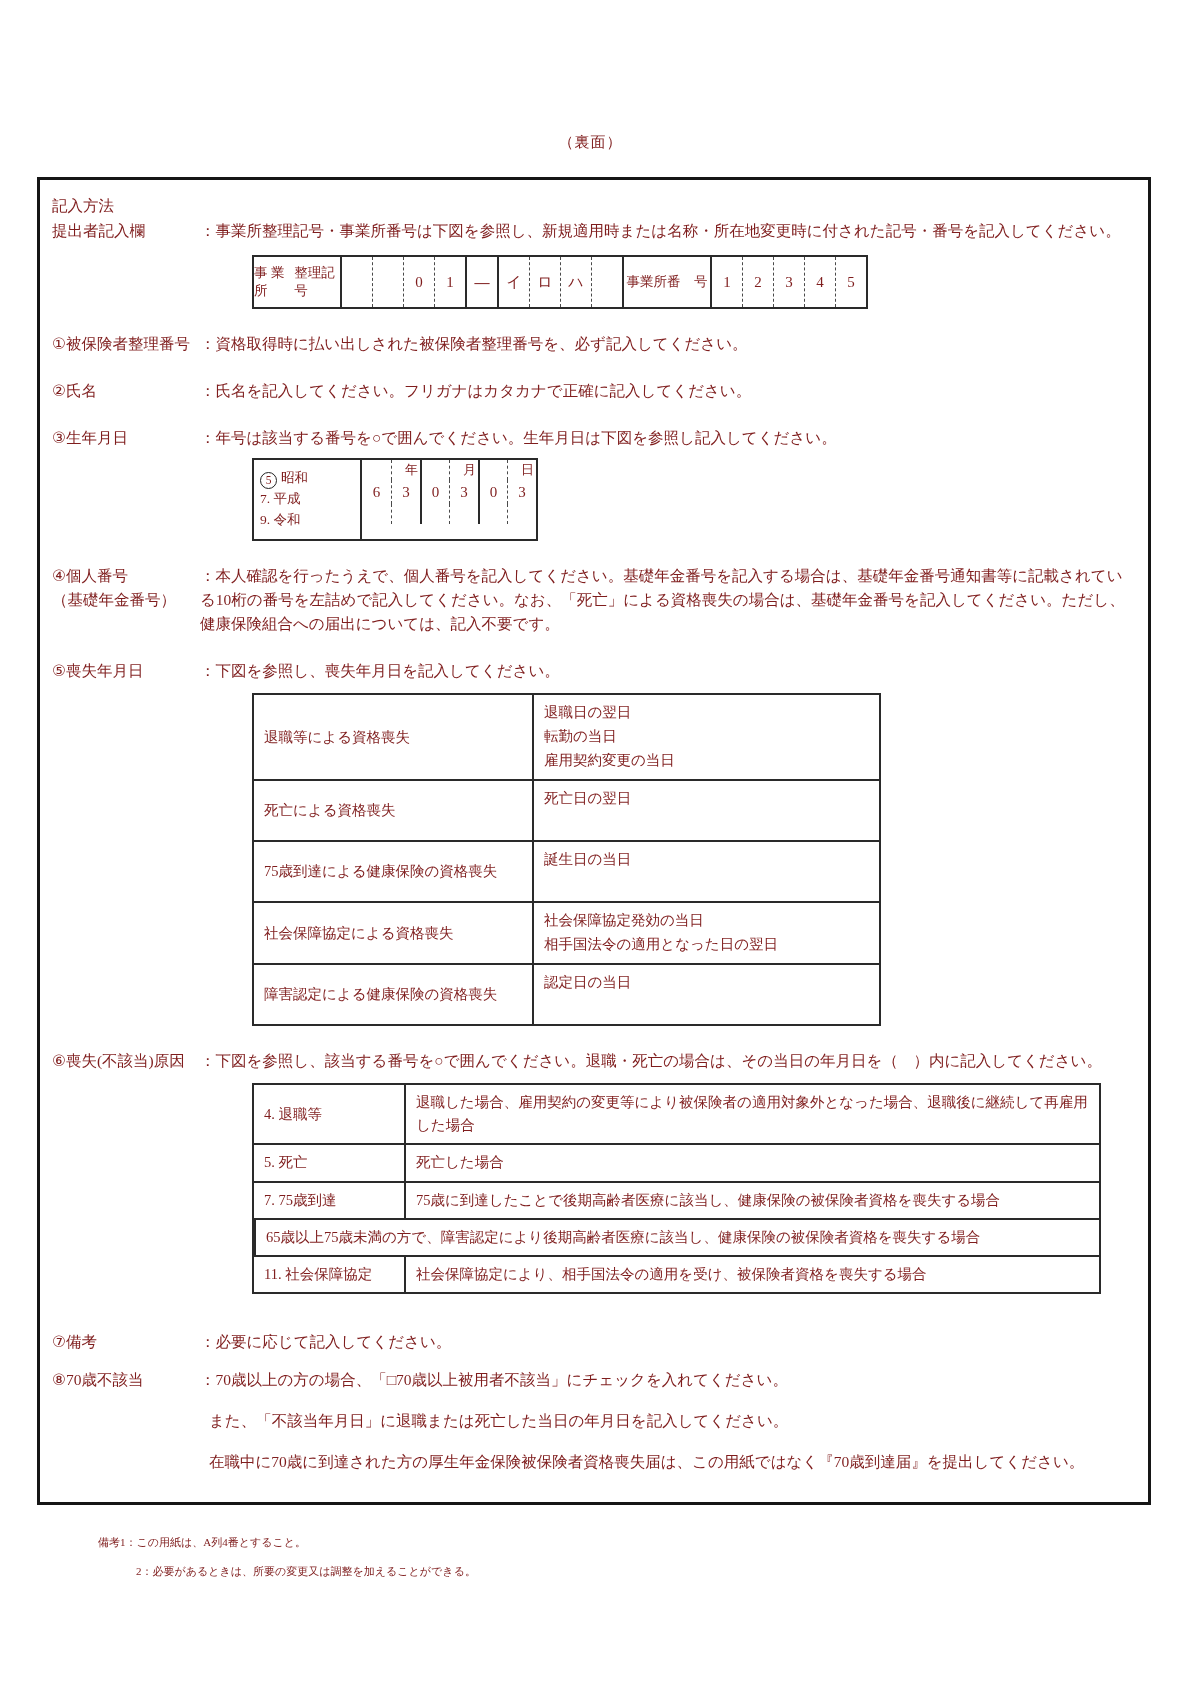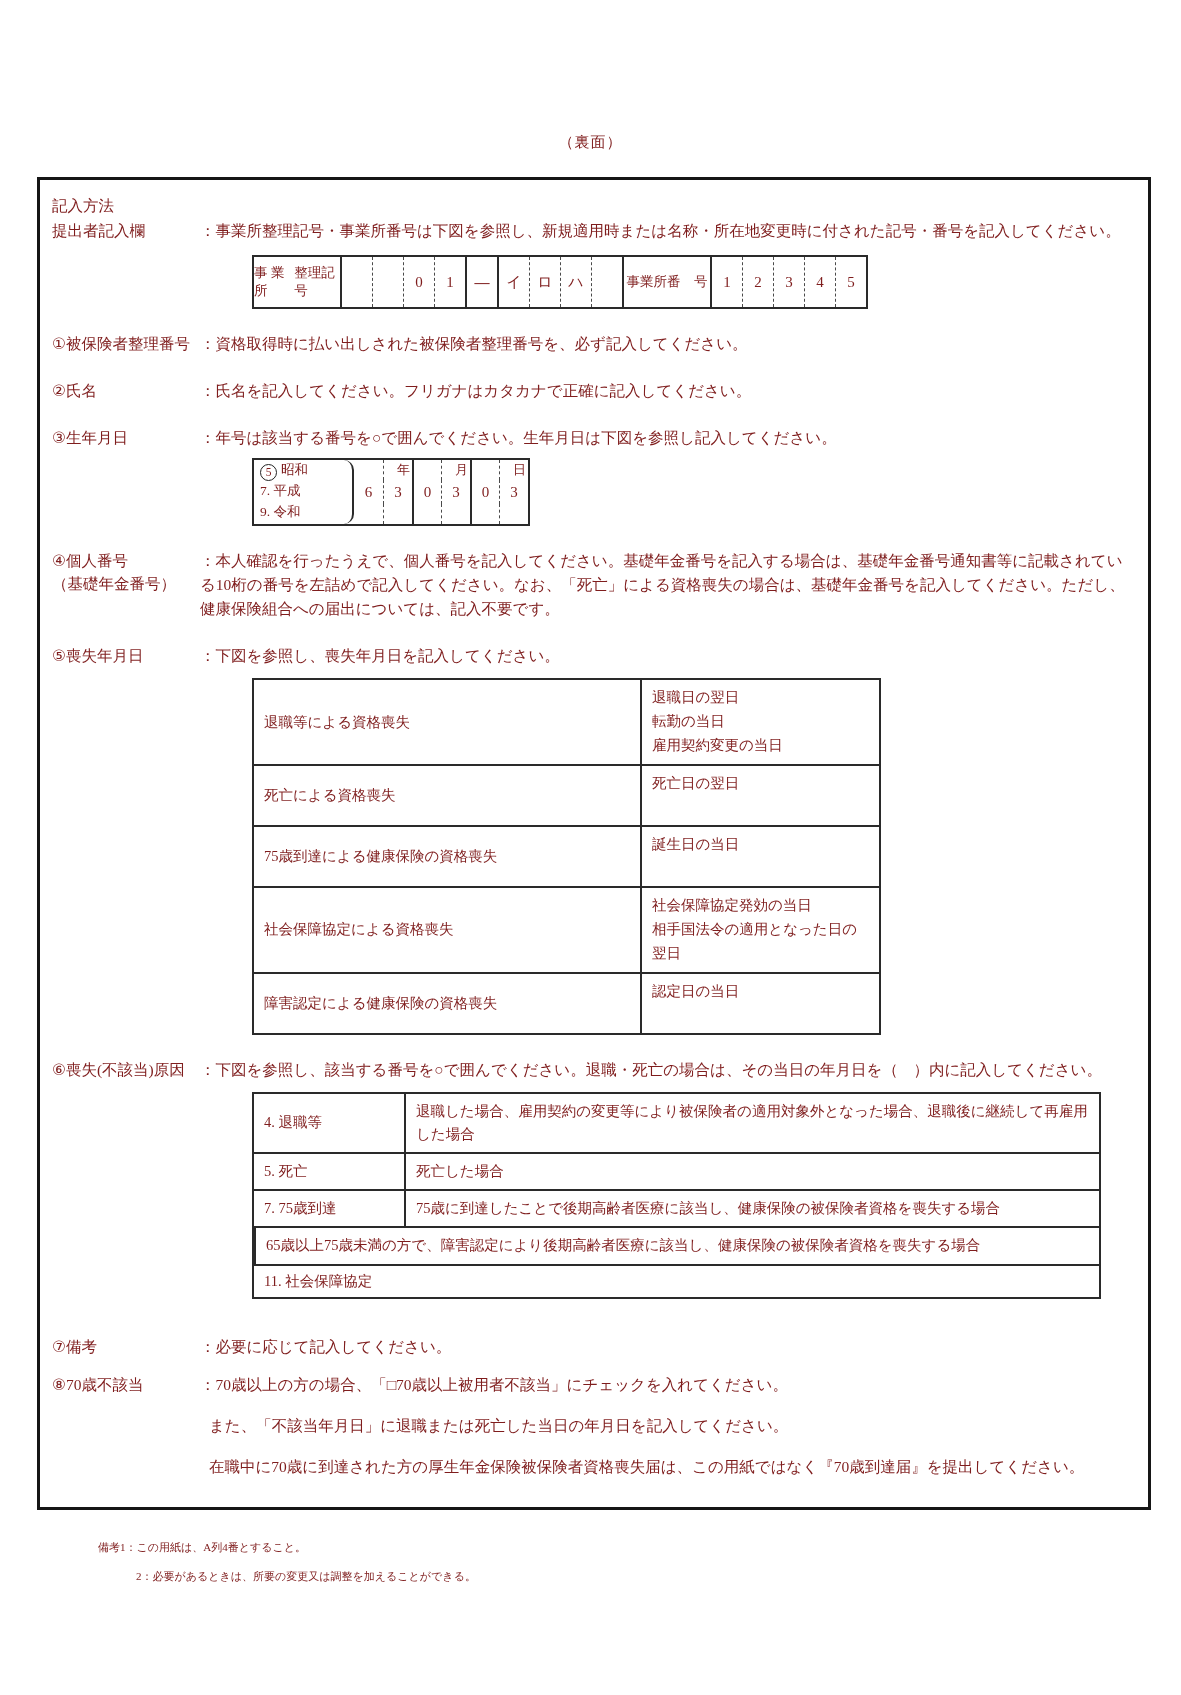--- a/index.html
+++ b/index.html
@@ -22,31 +22,31 @@
   
   .ot{display:flex;border:2px solid #2a2a2a;height:50px;width:fit-content;margin:12px 0 6px 200px;}
   .ot-cell{width:30px;display:flex;align-items:center;justify-content:center;font-size:15px;}
   .ot-lbl{width:86px;display:flex;flex-direction:row;justify-content:center;align-items:center;font-size:13.5px;line-height:1.35;}
   .ot-dash{font-weight:bold;}
   .bl-d{border-left:1px dashed #4a4a4a;}
   .bl-s{border-left:2px solid #2a2a2a;}
   .br-s{border-right:2px solid #2a2a2a;}
   
   .bt{display:flex;border:2px solid #2a2a2a;width:fit-content;margin:8px 0 0 200px;}
-  .bt-eras{width:100px;border-right:2px solid #2a2a2a;padding:0 6px;font-size:13.5px;line-height:1.55;box-sizing:border-box;border-radius:10px;}
+  .bt-eras{width:108px;border-right:2px solid #2a2a2a;padding:8px 6px;font-size:13.5px;line-height:1.55;box-sizing:border-box;}
   .bt-grid{display:grid;grid-template-columns:repeat(6,29px);grid-template-rows:20px 24px 20px;}
   .bt-c{display:flex;align-items:center;justify-content:center;font-size:15px;}
   .bt-unit{justify-content:flex-end;padding-right:2px;font-size:13px;box-sizing:border-box;}
   .circ{display:inline-flex;width:15px;height:15px;border:1.2px solid #222;border-radius:50%;align-items:center;justify-content:center;font-size:11.5px;margin-right:4px;vertical-align:-2px;}
   .era-line{white-space:nowrap;}
   
   .ldt{border:2px solid #2a2a2a;width:625px;margin:10px 0 0 200px;font-size:14.5px;}
   .ldt-row{display:flex;border-top:2px solid #2a2a2a;}
   .ldt-row:first-child{border-top:none;}
-  .ldt-c1{width:386px;padding:20px 10px;display:flex;align-items:center;box-sizing:border-box;}
+  .ldt-c1{width:278px;padding:20px 10px;display:flex;align-items:center;box-sizing:border-box;}
   .ldt-c2{flex:1;border-left:2px solid #2a2a2a;padding:6px 10px;line-height:1.65;box-sizing:border-box;}
   
   .rt{border:2px solid #2a2a2a;width:845px;margin:10px 0 0 200px;font-size:14.5px;}
   .rt-row{display:flex;border-top:2px solid #2a2a2a;}
   .rt-row:first-child{border-top:none;}
   .rt-c1{width:150px;padding:6px 10px;display:flex;align-items:center;box-sizing:border-box;white-space:nowrap;}
   .rt-c2{flex:1;border-left:2px solid #2a2a2a;padding:6px 10px;line-height:1.6;box-sizing:border-box;}
   
   .p-tall{line-height:2.3;}
   
@@ -200,20 +200,21 @@
       </div>
       <div class="rt-row">
         <div class="rt-c1">7. 75歳到達</div>
         <div class="rt-c2">75歳に到達したことで後期高齢者医療に該当し、健康保険の被保険者資格を喪失する場合</div>
       </div>
       <div class="rt-row">
         <div class="rt-c2">65歳以上75歳未満の方で、障害認定により後期高齢者医療に該当し、健康保険の被保険者資格を喪失する場合</div>
       </div>
       <div class="rt-row">
         <div class="rt-c1">11. 社会保障協定</div>
+        <div class="rt-c2">社会保障協定により、相手国法令の適用を受け、被保険者資格を喪失する場合</div>
       </div>
     </div>
 
     <div class="irow" style="margin-top:36px;">
       <div class="lbl">⑦備考</div>
       <div class="txt">：必要に応じて記入してください。</div>
     </div>
 
     <div class="irow" style="margin-top:14px;">
       <div class="lbl">⑧70歳不該当</div>

